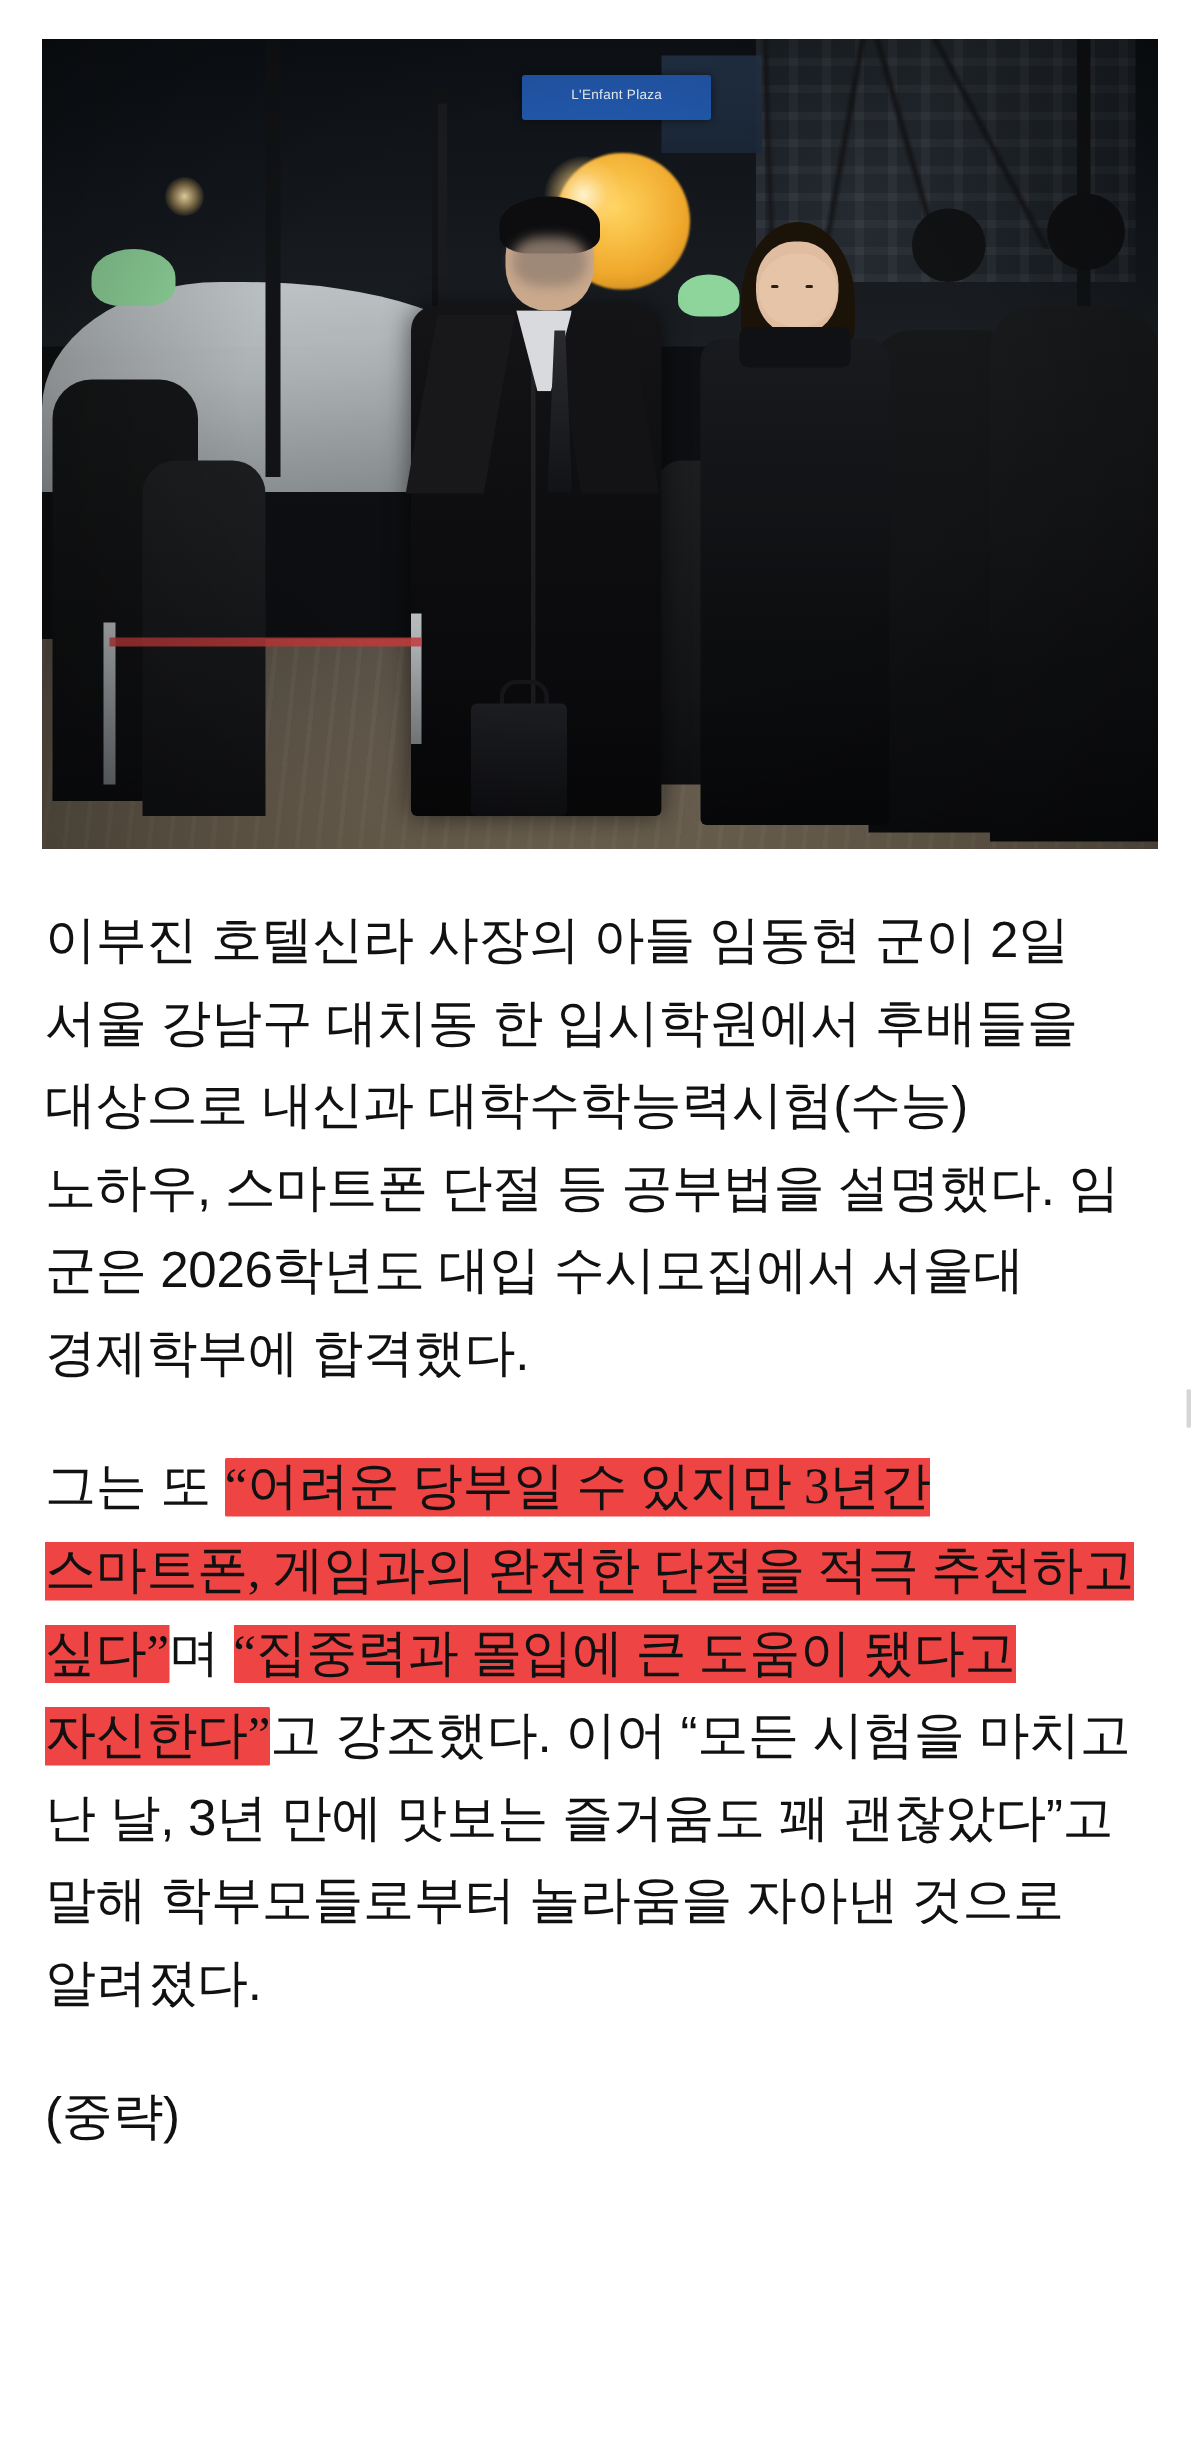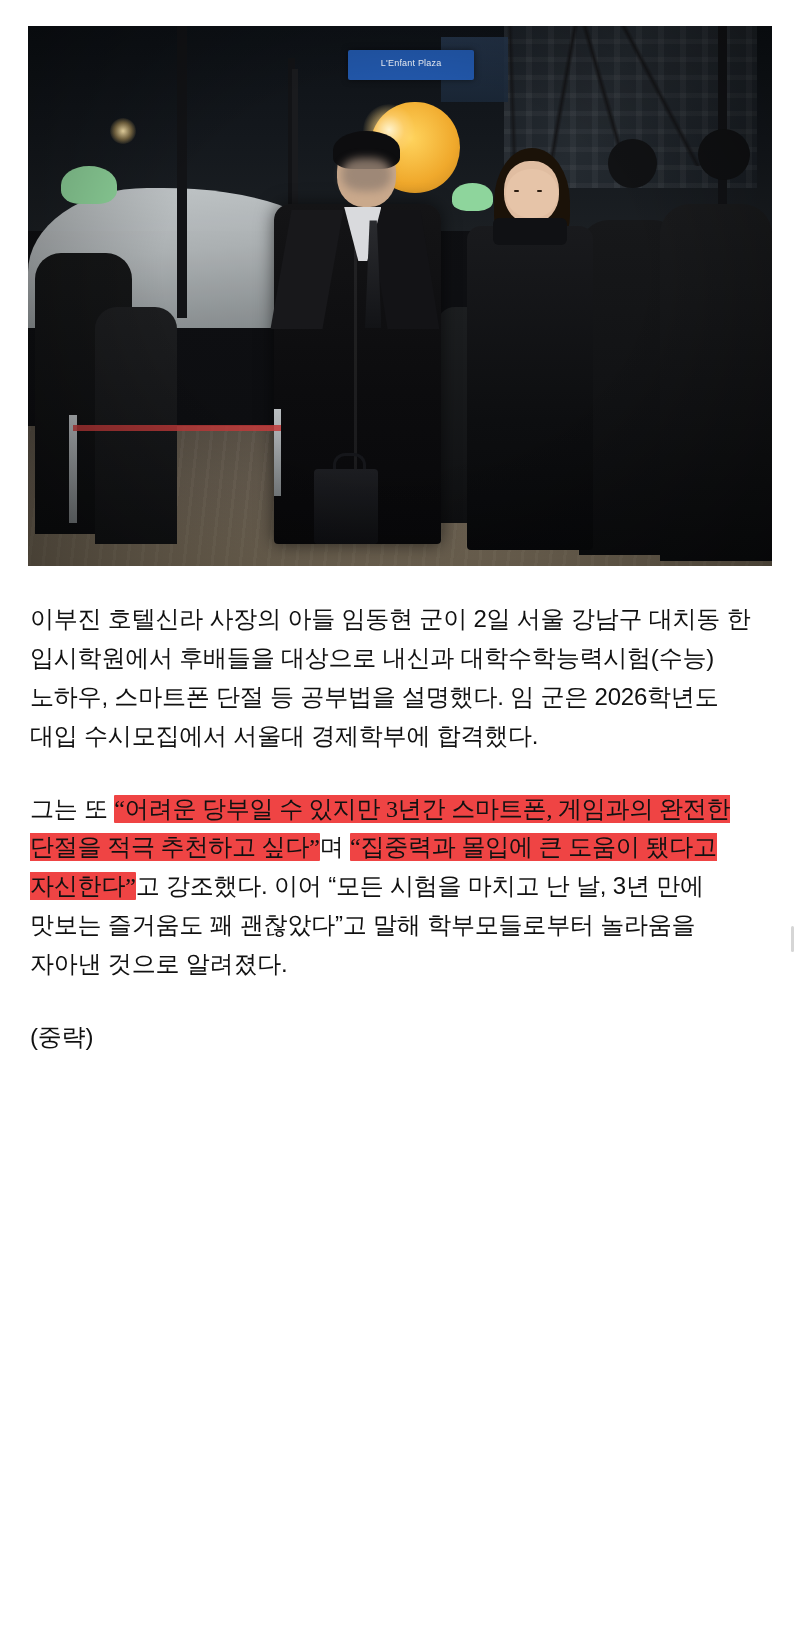--- a/index.html
+++ b/index.html
@@ -182,21 +182,21 @@
 
   .vig {
     position: absolute; inset: 0;
     background: radial-gradient(ellipse at 50% 45%, rgba(0,0,0,0) 45%, rgba(0,0,0,.45) 100%);
     pointer-events: none;
   }
 
   
   .article {
     padding: 34px 37px 40px 30px;
-    font-size: 24px;
+    font-size: 34px;
     line-height: 1.62;
     color: #111111;
     letter-spacing: -0.2px;
     word-break: keep-all;
   }
   .article p {
     margin: 0 0 34px 0;
   }
   .article p:last-child { margin-bottom: 16px; }
   mark.hl {

